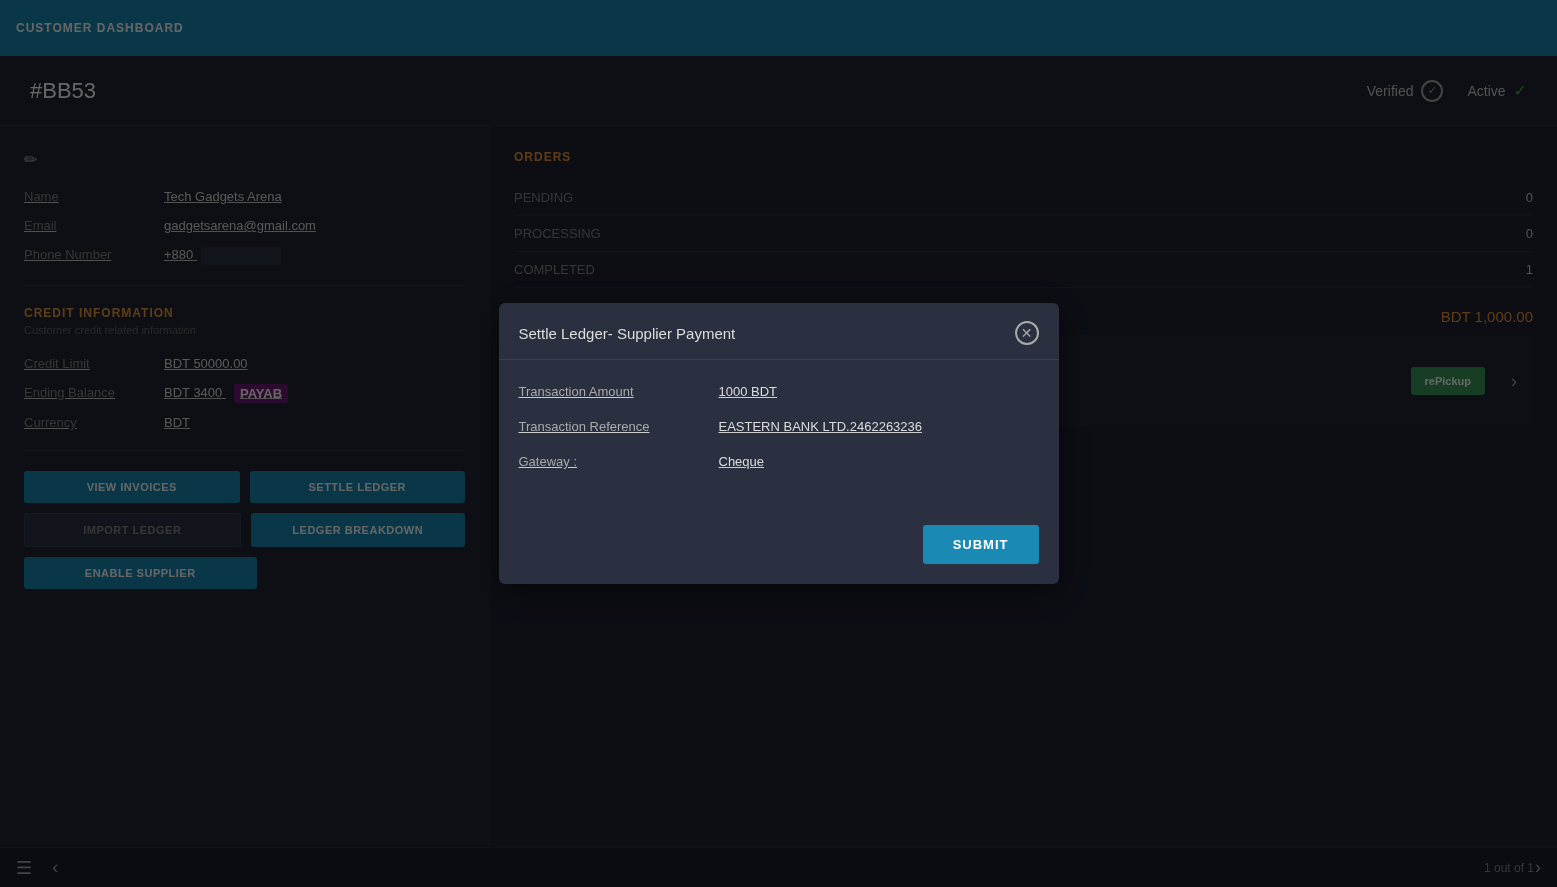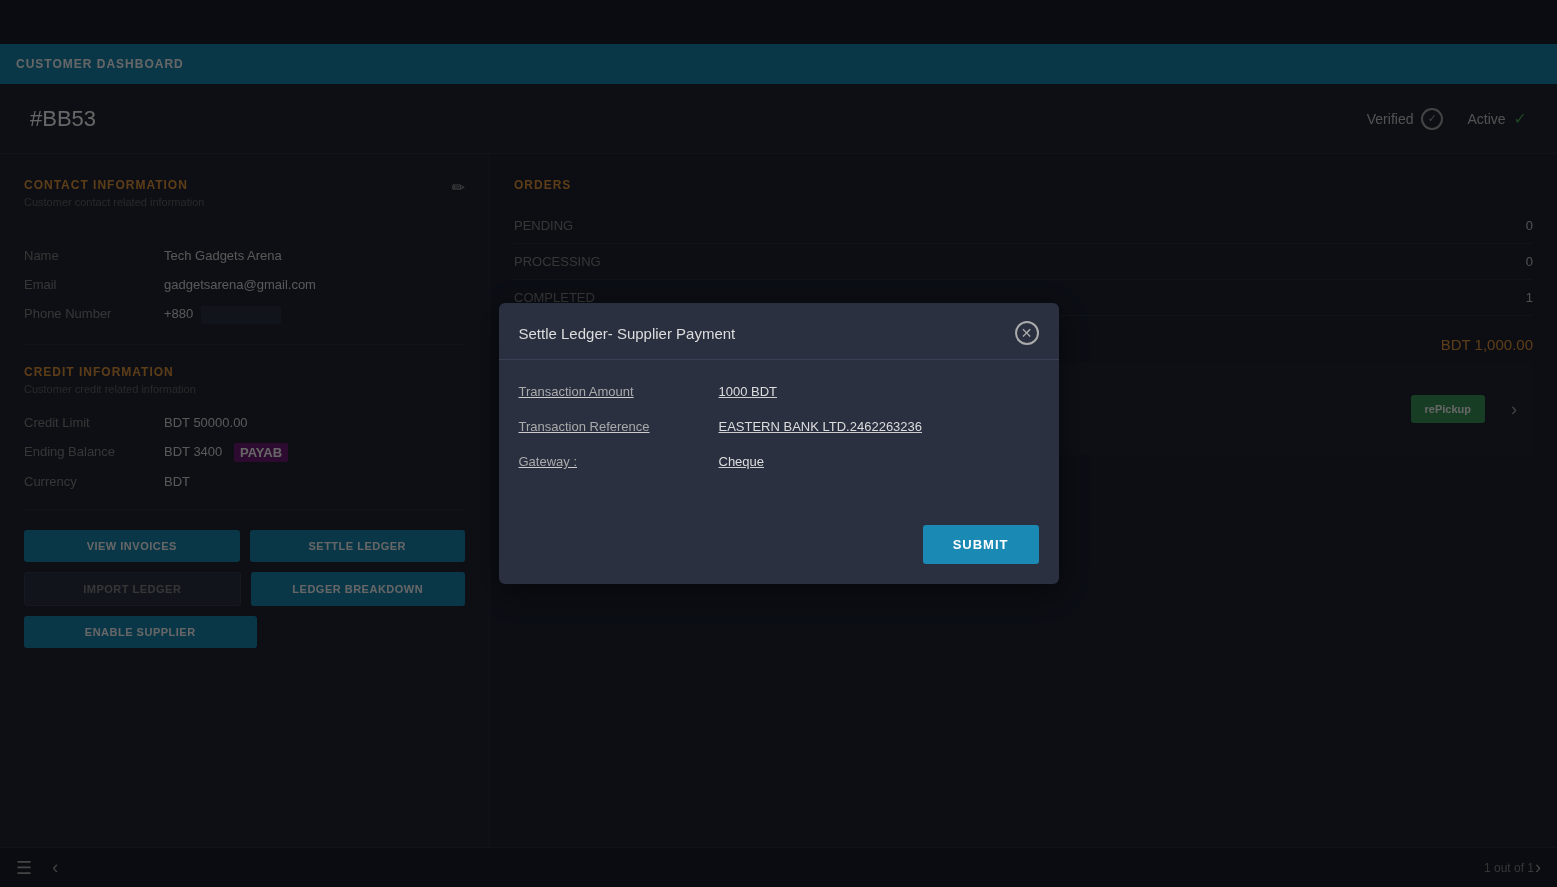--- a/index.html
+++ b/index.html
@@ -9,25 +9,24 @@
       color: #ccc;
       height: 887px;
       width: 1557px;
       overflow: hidden;
       position: relative;
     }
 
     
     .top-nav {
       background: #1a8ab5;
-      height: 40px;
+      height: 56px;
       display: flex;
       align-items: center;
       padding: 0 16px;
-      margin-top: 44px;
     }
     .top-nav-title {
       color: #fff;
       font-size: 12px;
       font-weight: 600;
       letter-spacing: 1px;
     }
 
     
     .header-bar {
@@ -110,20 +109,21 @@
 
     .edit-icon {
       color: #aaa;
       cursor: pointer;
       font-size: 16px;
     }
 
     .info-row {
       display: flex;
       margin-bottom: 14px;
+      text-decoration: underline;
     }
     .info-label {
       color: #888;
       font-size: 13px;
       width: 140px;
       flex-shrink: 0;
     }
     .info-value {
       color: #ddd;
       font-size: 13px;
@@ -415,24 +415,20 @@
       <span class="status-check">✓</span>
     </div>
   </div>
 </div>
 
 <div class="main-content">
 
   <div class="left-panel">
 
     <div class="section-header">
-      <div>
-        <div class="section-title">CONTACT INFORMATION</div>
-        <div class="section-subtitle">Customer contact related information</div>
-      </div>
       <span class="edit-icon">✏</span>
     </div>
 
     <div class="info-row">
       <span class="info-label">Name</span>
       <span class="info-value">Tech Gadgets Arena</span>
     </div>
     <div class="info-row">
       <span class="info-label">Email</span>
       <span class="info-value">gadgetsarena@gmail.com</span>

